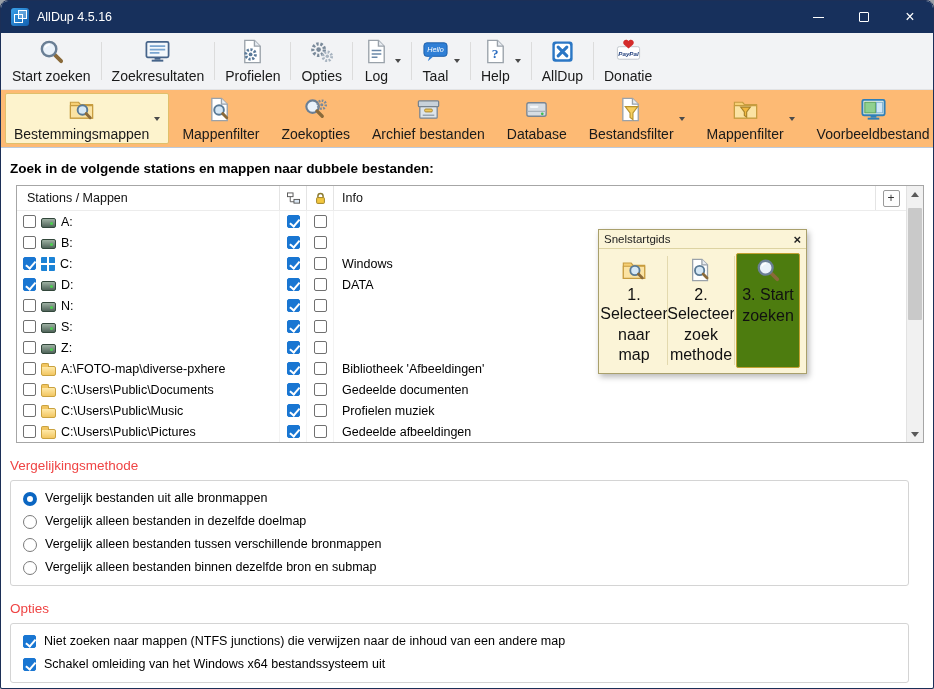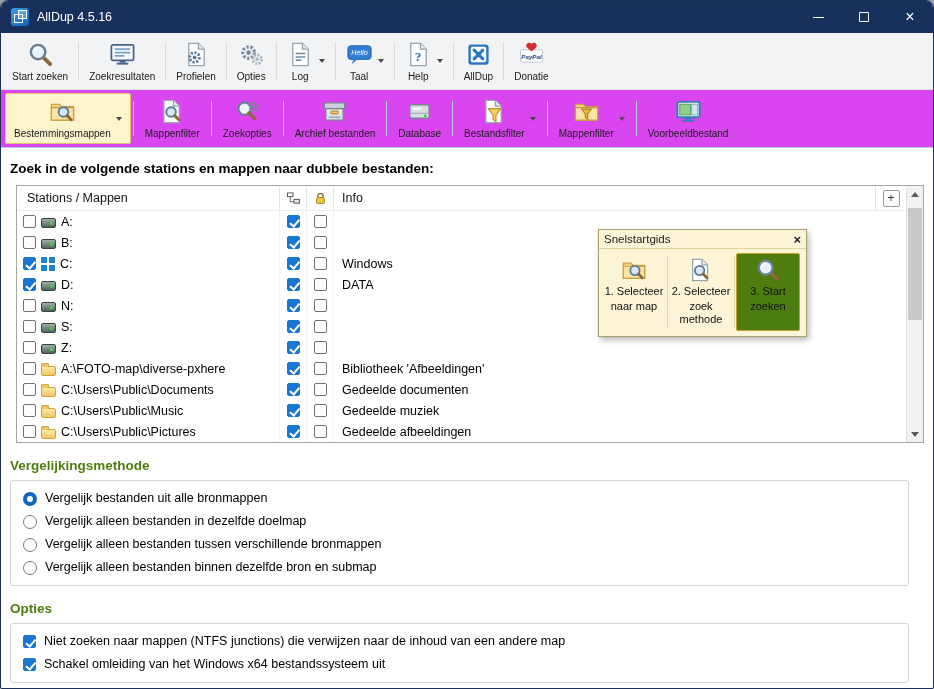--- a/index.html
+++ b/index.html
@@ -16,24 +16,24 @@
   .win-controls{margin-left:auto;display:flex;height:100%}
   .win-btn{width:46px;height:100%;display:flex;align-items:center;justify-content:center;font-size:16px;color:#fff}
   .glyph-min{width:11px;height:1px;background:#fff;display:block}
   .glyph-max{width:10px;height:10px;border:1px solid #fff;border-radius:1px;display:block}
   
   .toolbar1{height:57px;background:#f2f3f5;border-bottom:1px solid #e2e3e5;display:flex;align-items:stretch;padding:2px 3px}
   .tb-btn{display:flex;align-items:center;padding:2px 7px;border:1px solid transparent;border-radius:3px}
   .tb-inner{display:flex;flex-direction:column;align-items:center;gap:3px}
   .tb-icon{width:27px;height:27px;display:block}
   .tb-icon svg{width:100%;height:100%;display:block}
-  .tb-label{font-size:10px;color:#1a1a1a;white-space:nowrap}
+  .tb-label{font-size:14px;color:#1a1a1a;white-space:nowrap}
   .dd{width:0;height:0;border-left:3.5px solid transparent;border-right:3.5px solid transparent;border-top:4px solid #4a4a4a;margin-left:5px;align-self:center}
   .sep1{width:1px;background:#dcdcdc;margin:7px 2px}
-  .toolbar2{height:58px;background:#d946ef;border-bottom:1px solid #bccadd;display:flex;align-items:stretch;padding:3px 4px}
+  .toolbar2{height:58px;background:#fdba74;border-bottom:1px solid #bccadd;display:flex;align-items:stretch;padding:3px 4px}
   .tb2-btn{display:flex;align-items:center;padding:2px 8px;border:1px solid transparent;border-radius:2px}
   .tb2-btn.on{background:#fdf3cd;border-color:#e0bf6b}
   .sep2{width:1px;background:#bac9dc;margin:8px 2px}
   
   .main-heading{font-size:13.5px;font-weight:bold;margin:13px 0 9px 9px;color:#000}
   .table-wrap{position:relative;margin-left:15px;width:908px;height:258px;border:1px solid #a6a6a6;background:#fff}
   .thead{display:flex;height:25px;border-bottom:1px solid #ececec;align-items:center;width:calc(100% - 17px)}
   .th{height:100%;display:flex;align-items:center;border-right:1px solid #e4e4e4;font-size:12.5px;color:#111}
   .th-name{width:263px;padding-left:10px}
   .th-rec,.th-lock{width:27px;justify-content:center}
@@ -68,28 +68,28 @@
   .tri-up{width:0;height:0;border-left:4px solid transparent;border-right:4px solid transparent;border-bottom:5px solid #5a5a5a}
   .tri-dn{width:0;height:0;border-left:4px solid transparent;border-right:4px solid transparent;border-top:5px solid #5a5a5a}
   .varrow.bottom{position:absolute;bottom:0;left:0;right:0}
   .vthumb{position:absolute;left:1px;right:1px;top:22px;height:112px;background:#c9c9c9;border-radius:1px}
   
   .quickstart{position:absolute;left:581px;top:43px;width:209px;background:#fbf4d7;border:1px solid #a9a06c;box-shadow:2px 3px 6px rgba(0,0,0,.28)}
   .qs-title{display:flex;align-items:center;height:19px;padding:0 5px;font-size:11.5px;color:#222;border-bottom:1px solid #ddd3a2}
   .qs-close{margin-left:auto;font-size:13px;font-weight:bold;color:#222;line-height:1;cursor:default}
   .qs-steps{display:flex;padding:4px 3px 5px;align-items:stretch}
   .qs-step{width:64px;display:flex;flex-direction:column;align-items:center;gap:2px;padding:3px 1px;
-    font-size:11px;text-align:center;line-height:1.2;border:1px solid transparent;color:#111}
+    font-size:16px;text-align:center;line-height:1.2;border:1px solid transparent;color:#111}
   .qs-step.on{background:#4d7c0f;border-color:#c3a233;border-radius:2px}
   .qs-sep{width:1px;background:#e3d9ae;margin:3px 1px}
   .qs-icon{width:26px;height:26px}
   .qs-icon svg{width:100%;height:100%;display:block}
   
   .section{margin:15px 9px 0}
-  .section-title{font-size:13.5px;font-weight:bold;margin-bottom:7px;color:#4d7c0f}
+  .section-title{font-size:13.5px;font-weight:normal;margin-bottom:7px;color:#ef4444}
   .section-box{border:1px solid #d4d4d4;border-radius:3px;padding:10px 12px 2px;width:899px}
   .opt-row{display:flex;align-items:center;gap:8px;margin-bottom:8px;font-size:12.5px;color:#000}
   .opt-label{line-height:1.2}
   
   .hicon{width:13px;height:13px;display:block}
 </style>
 </head>
 <body>
 
 <div class="window">
@@ -511,21 +511,21 @@
             <span class="cb"></span>
             <span class="ficon" data-icon="folder"></span>
             <span class="rname">C:\Users\Public\Music</span>
           </div>
           <div class="cell c-rec">
             <span class="cb on"></span>
           </div>
           <div class="cell c-lock">
             <span class="cb"></span>
           </div>
-          <div class="c-info">Gedeelde muziek</div>
+          <div class="c-info">Profielen muziek</div>
         </div>
         <div class="trow">
           <div class="cell c-name">
             <span class="cb"></span>
             <span class="ficon" data-icon="folder"></span>
             <span class="rname">C:\Users\Public\Pictures</span>
           </div>
           <div class="cell c-rec">
             <span class="cb on"></span>
           </div>

